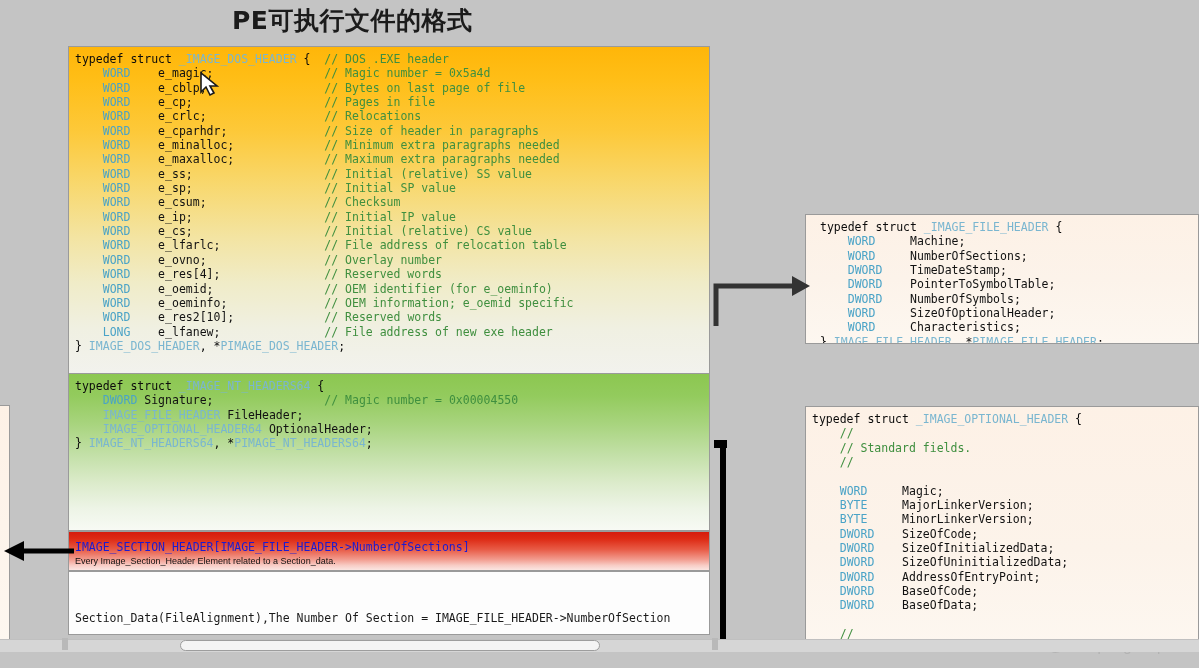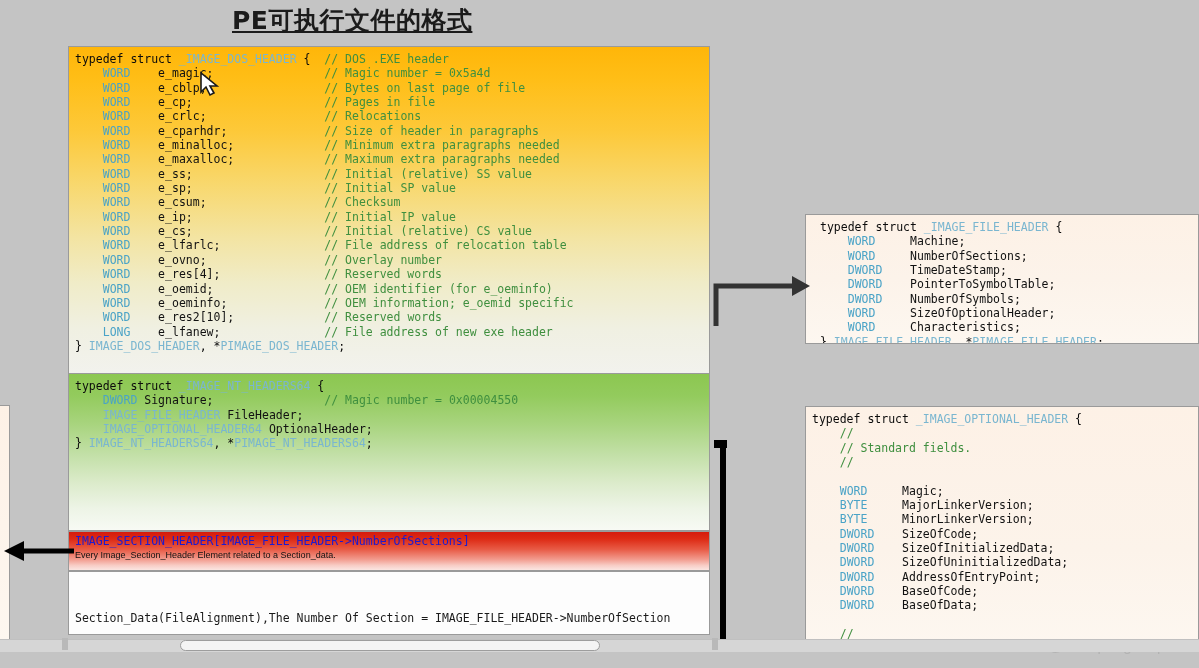--- a/index.html
+++ b/index.html
@@ -10,21 +10,20 @@
     font-family: "Liberation Sans", sans-serif;
   }
   #root { position: relative; width: 1199px; height: 668px; background: #c4c4c4; }
 
   
   .doc-title {
     position: absolute; left: 232px; top: 4px;
     font-size: 25px; font-weight: bold; color: #1b1b1b;
     letter-spacing: 0.5px; white-space: nowrap;
     font-family: "DejaVu Sans", "Liberation Sans", sans-serif;
-    text-decoration: underline;
   }
 
   
   .code-block {
     position: absolute;
     border: 1px solid #9a9a9a;
     font-family: "DejaVu Sans Mono", "Liberation Mono", monospace;
     font-size: 11.5px;
     line-height: 14.35px;
     overflow: hidden;
@@ -53,21 +52,21 @@
       #8cc751 0%, #93cb5d 14%, #a8d47e 32%, #c3e0a8 52%,
       #dcebcb 70%, #edf4e6 86%, #f7faf4 100%);
     padding: 5px 0 0 6px;
   }
   
   #section-header-band {
     left: 68px; top: 531px; width: 642px; height: 40px;
     background: linear-gradient(to bottom,
       #d51b0d 0%, #dd2a14 18%, #e85b46 46%, #f29b8e 72%,
       #f8cdc6 88%, #fbe6e2 100%);
-    padding: 2px 0 0 6px;
+    padding: 8px 0 0 6px;
     white-space: normal;
   }
   #section-header-band .sec-title {
     font-family: "DejaVu Sans Mono", "Liberation Mono", monospace;
     font-size: 11.5px; color: #1b1bd0; display: block; line-height: 15px;
   }
   #section-header-band .sec-sub {
     font-family: "Liberation Sans", sans-serif;
     font-size: 9px; color: #111; display: block; line-height: 12px;
   }

